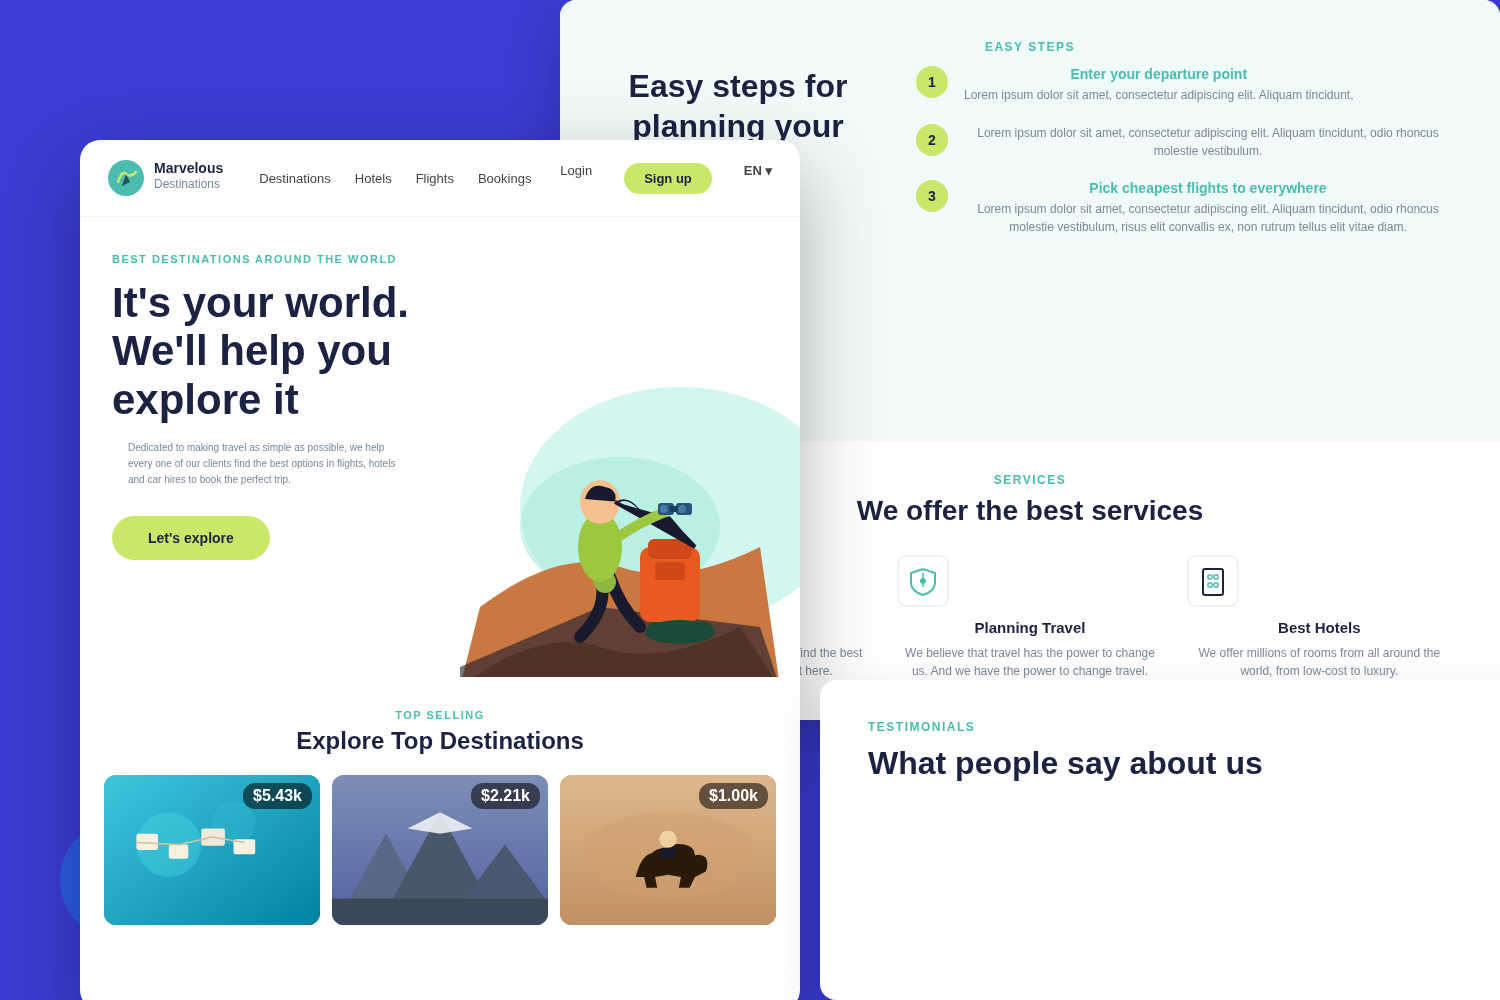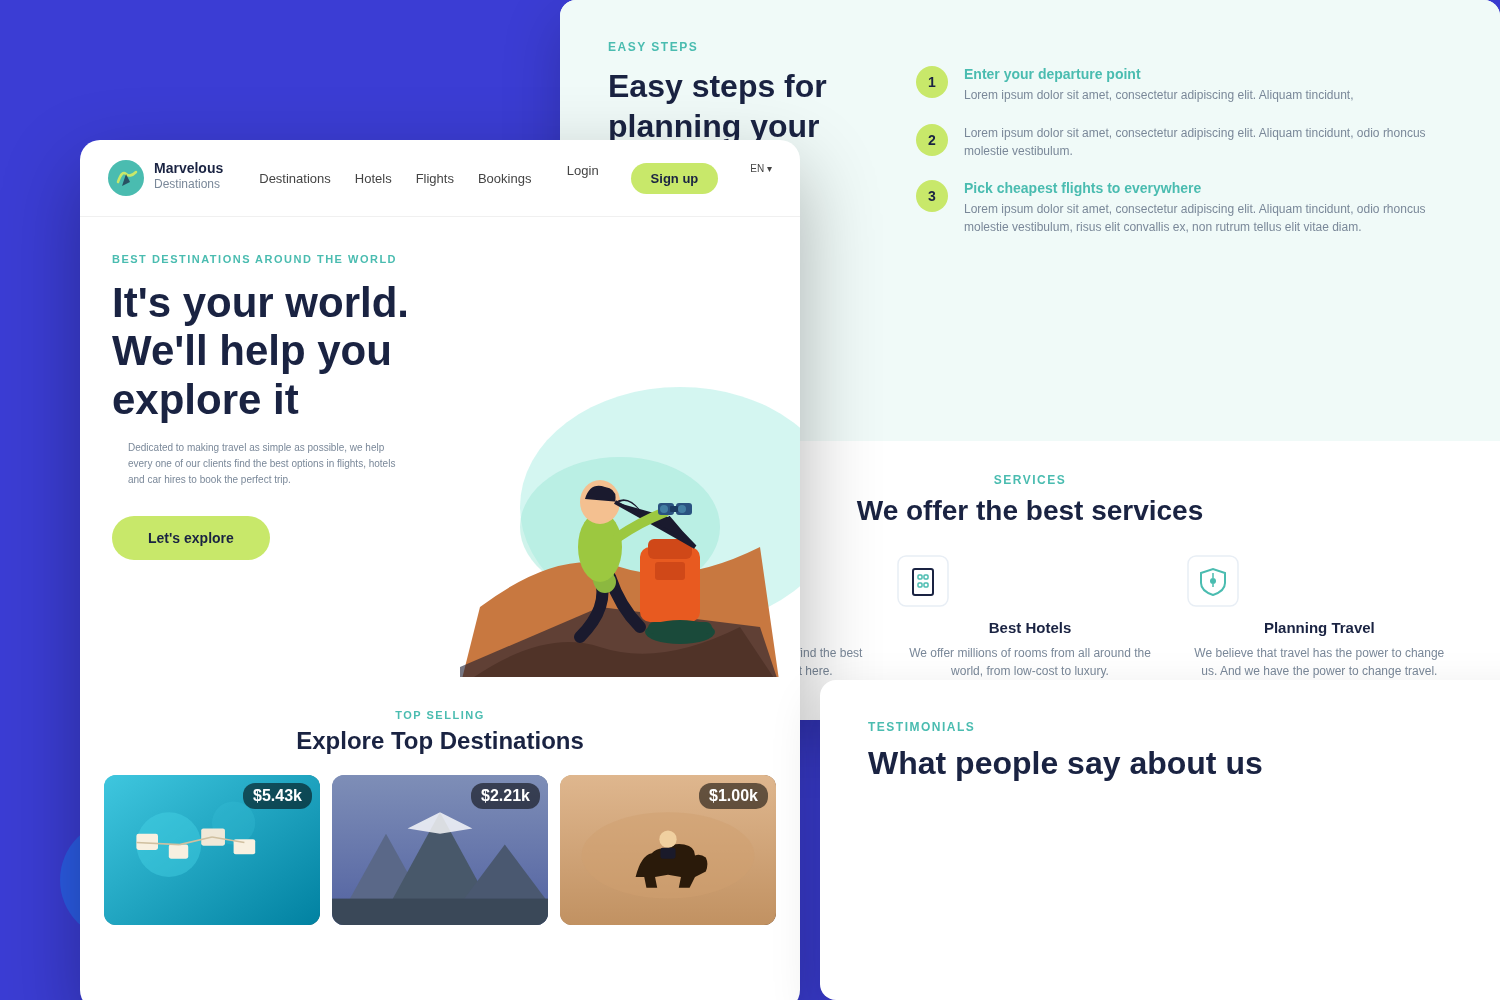--- a/index.html
+++ b/index.html
@@ -55,20 +55,21 @@
       background: #F0FAF8;
       border-radius: 16px;
       overflow: hidden;
       box-shadow: 0 20px 60px rgba(0,0,0,0.2);
     }
 
     
     .easy-steps-section {
       padding: 40px 48px 32px 48px;
       background: #F0FAF8;
+      text-align: center;
     }
     .section-label {
       font-size: 12px;
       font-weight: 700;
       letter-spacing: 1.5px;
       color: #4ABCB0;
       text-transform: uppercase;
       margin-bottom: 12px;
     }
     .easy-steps-content {
@@ -236,22 +237,23 @@
       background: #C8E86A;
       border: none;
       border-radius: 20px;
       padding: 8px 20px;
       font-size: 13px;
       font-weight: 600;
       color: #1A2342;
       cursor: pointer;
     }
     .nav-lang {
-      font-size: 10px;
+      font-size: 13px;
       color: #444;
+      font-weight: bold;
     }
 
     
     .hero {
       padding: 36px 32px 0 32px;
       position: relative;
       background: white;
       min-height: 460px;
       overflow: hidden;
     }
@@ -441,48 +443,48 @@
         <div class="service-card">
           <span class="service-icon">
             <svg width="52" height="52" viewBox="0 0 52 52" fill="none">
               <rect x="1" y="1" width="50" height="50" rx="8" stroke="#E8EEF5" stroke-width="1.5" fill="none"></rect>
               <path d="M10 32l8-8 6 3 12-14 2 2-14 16-6-3-6 6-2-2z" stroke="#1A2342" stroke-width="2" stroke-linejoin="round" fill="none"></path>
               <path d="M26 18l4-4 6 2-2 4-8-2z" fill="#4ABCB0" opacity="0.5"></path>
             </svg>
           </span>
           <div class="service-name">Best Flights</div>
           <div class="service-desc">Quick breaks to epic adventures, find the best across millions of flights right here.</div>
+        </div>
+
+        <div class="service-card">
+          <span class="service-icon">
+            <svg width="52" height="52" viewBox="0 0 52 52" fill="none">
+              <rect x="1" y="1" width="50" height="50" rx="8" stroke="#E8EEF5" stroke-width="1.5" fill="none"></rect>
+              <path d="M14 18 L26 14 L38 18 L38 28 Q38 36 26 40 Q14 36 14 28 Z" stroke="#4ABCB0" stroke-width="2" fill="none"></path>
+              <circle cx="26" cy="26" r="3" fill="#4ABCB0"></circle>
+              <path d="M26 23v-5M26 29v3" stroke="#4ABCB0" stroke-width="1.5"></path>
+            </svg>
+          </span>
+          <div class="service-name">Planning Travel</div>
+          <div class="service-desc">We believe that travel has the power to change us. And we have the power to change travel.</div>
         </div>
 
         <div class="service-card">
           <span class="service-icon">
             <svg width="52" height="52" viewBox="0 0 52 52" fill="none">
               <rect x="1" y="1" width="50" height="50" rx="8" stroke="#E8EEF5" stroke-width="1.5" fill="none"></rect>
               <rect x="16" y="14" width="20" height="26" rx="2" stroke="#1A2342" stroke-width="2" fill="none"></rect>
               <rect x="21" y="20" width="4" height="4" rx="1" stroke="#4ABCB0" stroke-width="1.5" fill="none"></rect>
               <rect x="27" y="20" width="4" height="4" rx="1" stroke="#4ABCB0" stroke-width="1.5" fill="none"></rect>
               <rect x="21" y="28" width="4" height="4" rx="1" stroke="#4ABCB0" stroke-width="1.5" fill="none"></rect>
               <rect x="27" y="28" width="4" height="4" rx="1" stroke="#4ABCB0" stroke-width="1.5" fill="none"></rect>
             </svg>
           </span>
           <div class="service-name">Best Hotels</div>
           <div class="service-desc">We offer millions of rooms from all around the world, from low-cost to luxury.</div>
-        </div>
-
-        <div class="service-card">
-          <span class="service-icon">
-            <svg width="52" height="52" viewBox="0 0 52 52" fill="none">
-              <rect x="1" y="1" width="50" height="50" rx="8" stroke="#E8EEF5" stroke-width="1.5" fill="none"></rect>
-              <path d="M14 18 L26 14 L38 18 L38 28 Q38 36 26 40 Q14 36 14 28 Z" stroke="#4ABCB0" stroke-width="2" fill="none"></path>
-              <circle cx="26" cy="26" r="3" fill="#4ABCB0"></circle>
-              <path d="M26 23v-5M26 29v3" stroke="#4ABCB0" stroke-width="1.5"></path>
-            </svg>
-          </span>
-          <div class="service-name">Planning Travel</div>
-          <div class="service-desc">We believe that travel has the power to change us. And we have the power to change travel.</div>
         </div>
 
       </div>
     </div>
   </div>
 
   <div class="panel-main">
 
     <nav class="navbar">
       <div class="logo">

